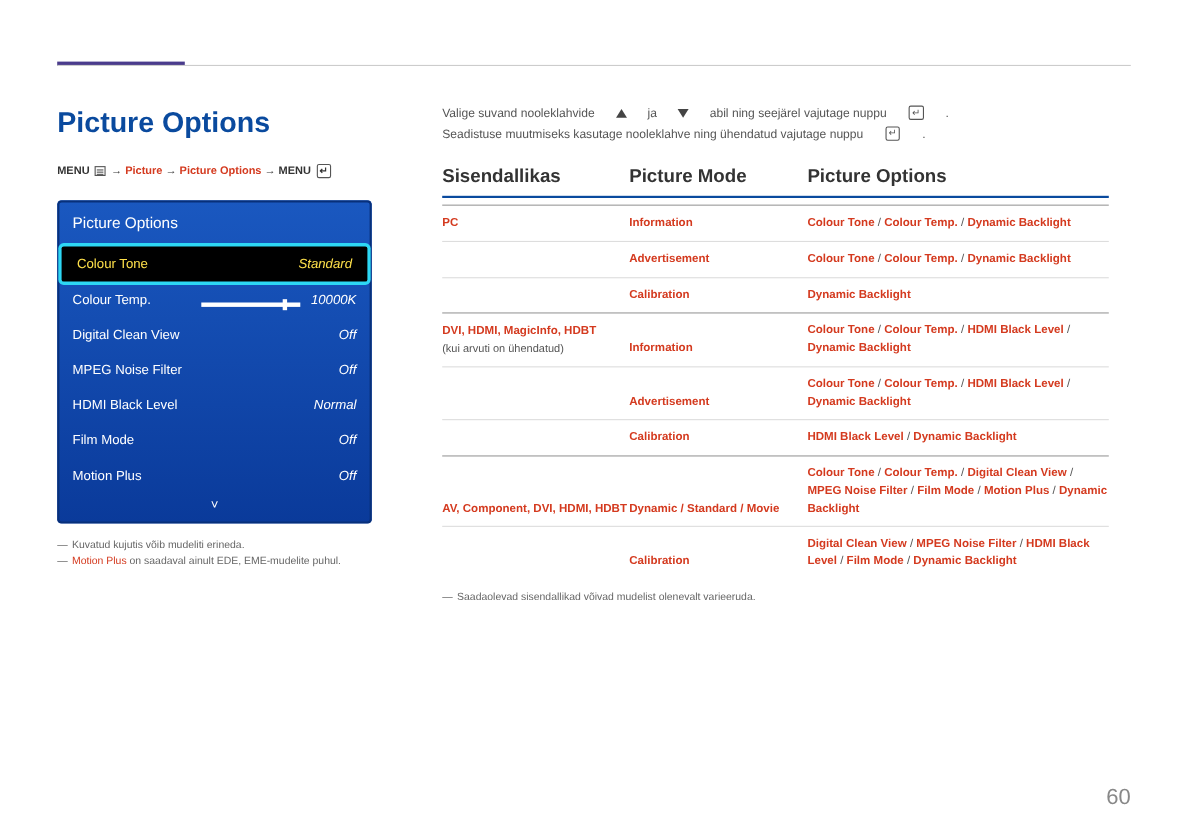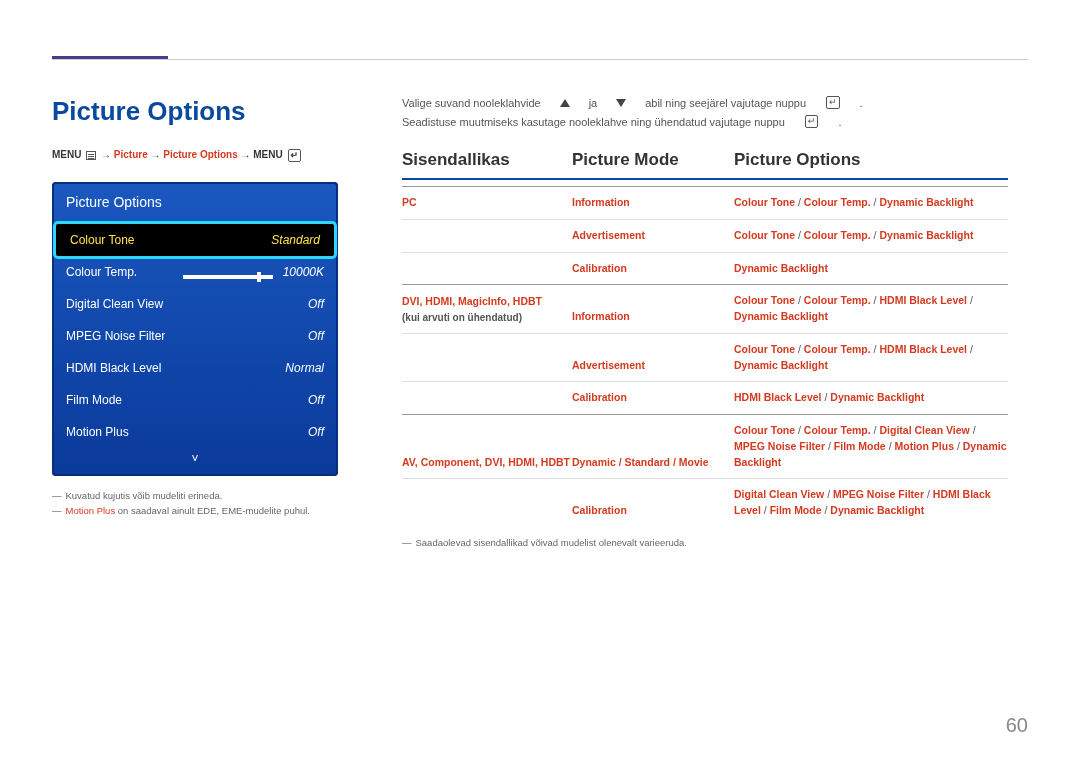--- a/index.html
+++ b/index.html
@@ -117,21 +117,21 @@
   }
   .col-src { width: 170px; }
   .col-mode { width: 162px; }
   .col-opt { flex:1; }
   .tbody .trow {
     display:flex; padding: 8px 0; font-size: 10.5px; line-height:1.5;align-items:flex-end;
   }
   .tbody .trow + .trow { border-top: 1px solid #ddd; }
   .tbody .trow.group-first { border-top: 1px solid #999; }
   .red { color: #d43a1f; font-weight: bold; }
-  .black-note { color:#555; font-weight:bold; font-size:10px;}
+  .black-note { color:#555; font-weight:normal; font-size:10px;}
   .sep { color:#555; font-weight:normal; }
   .table-foot {
     font-size: 9.5px; color:#666; margin-top:10px; display:flex; gap:4px;
   }
   .page-num {
     position:absolute; right:52px; bottom:26px; font-size:20px; color:#888;
   }
 </style>
 </head>
 <body>

